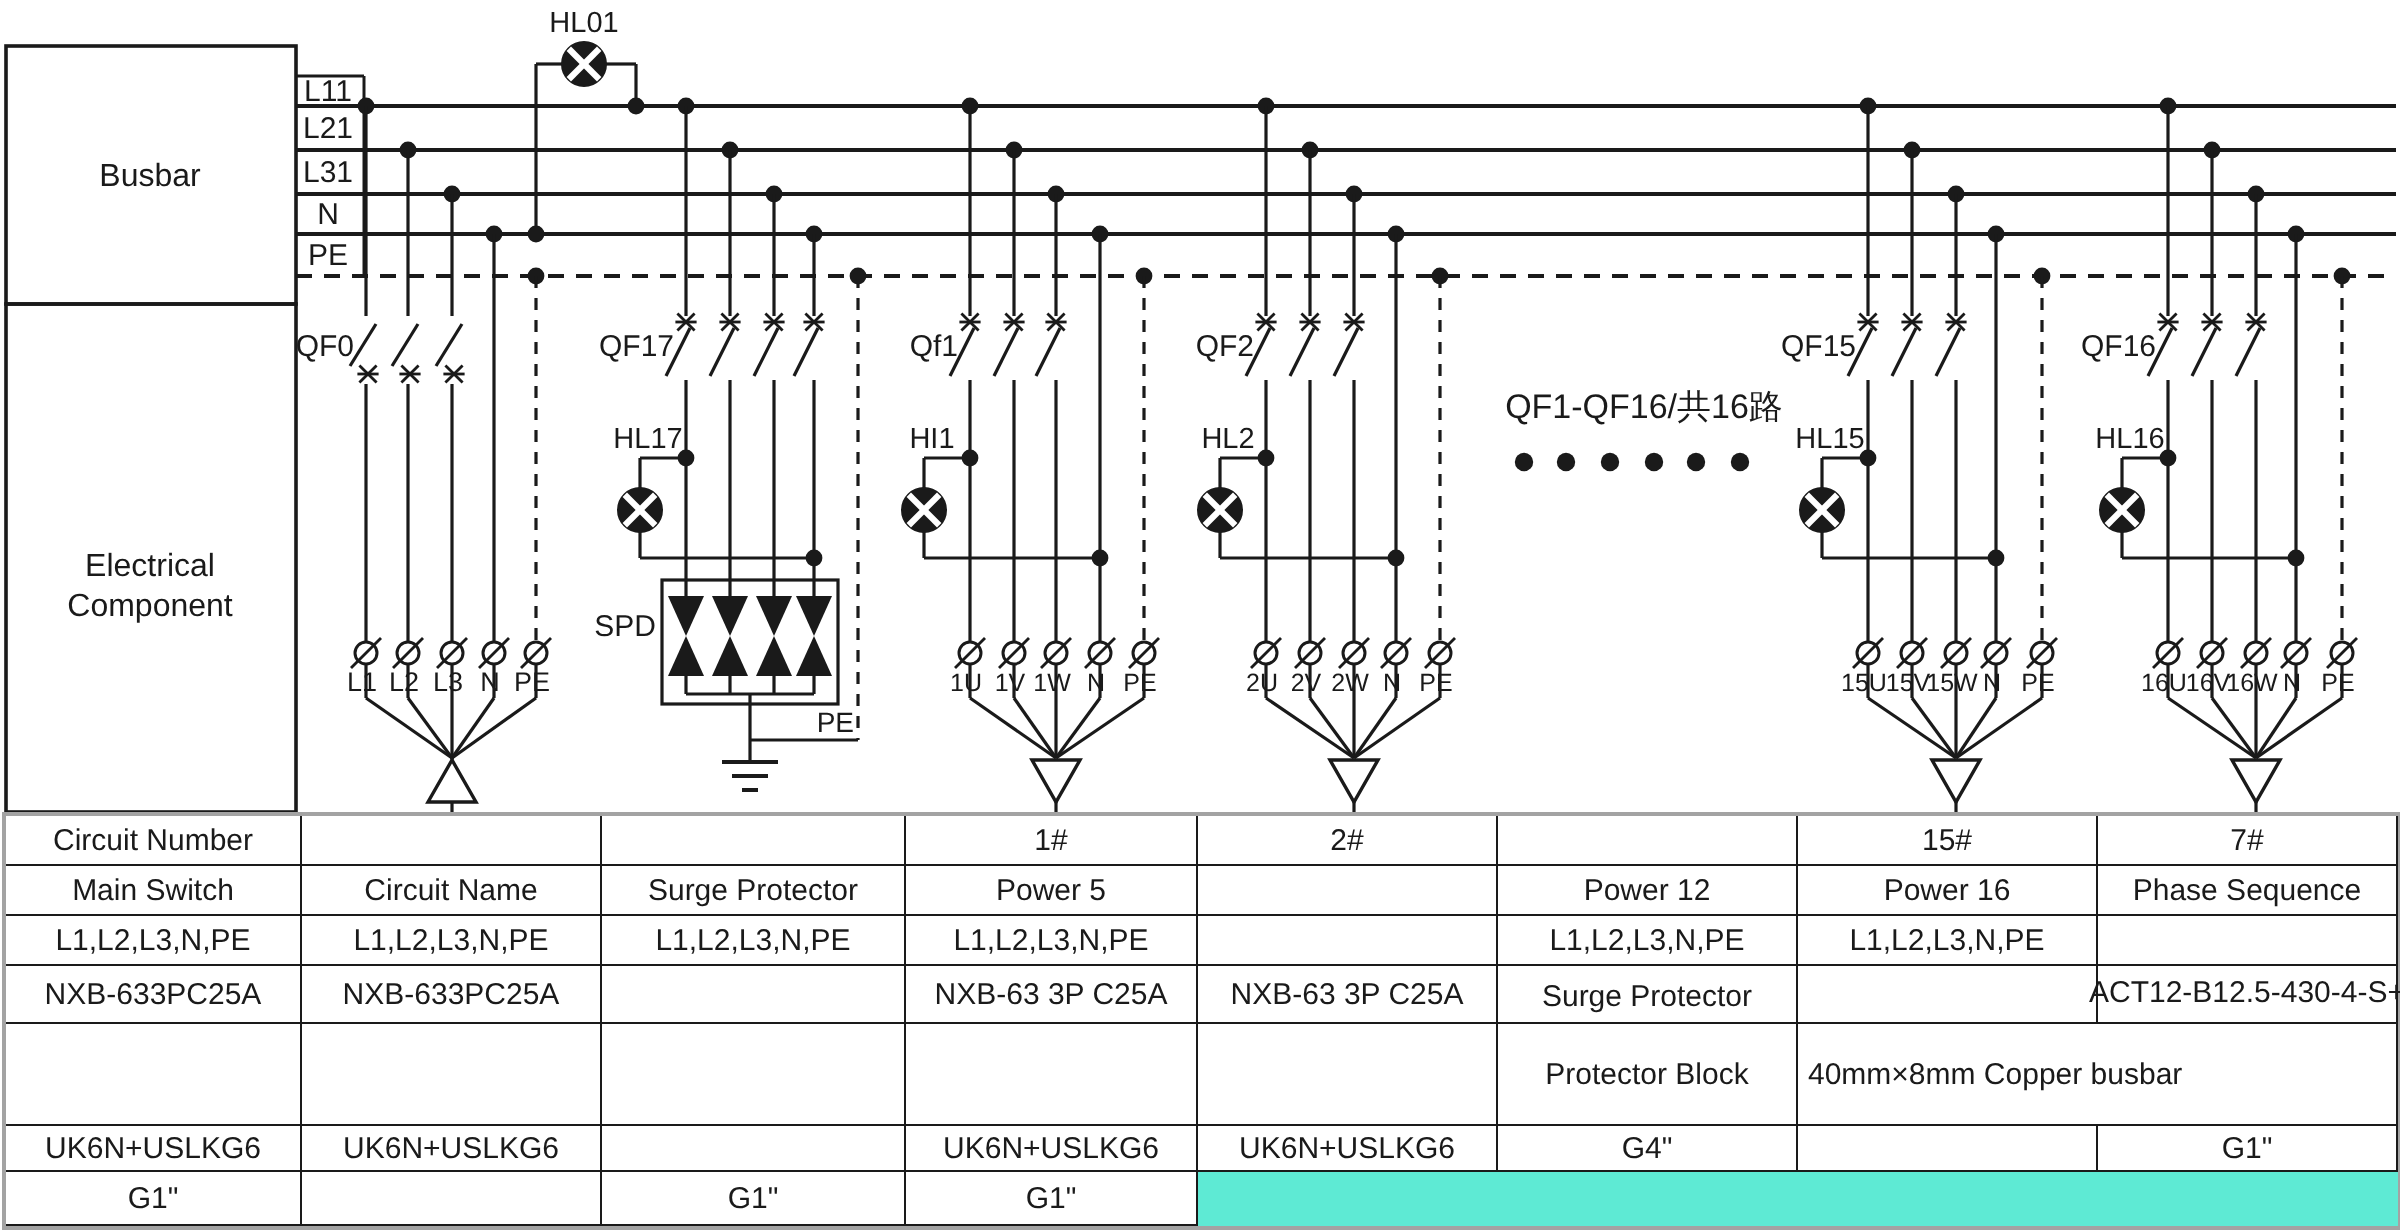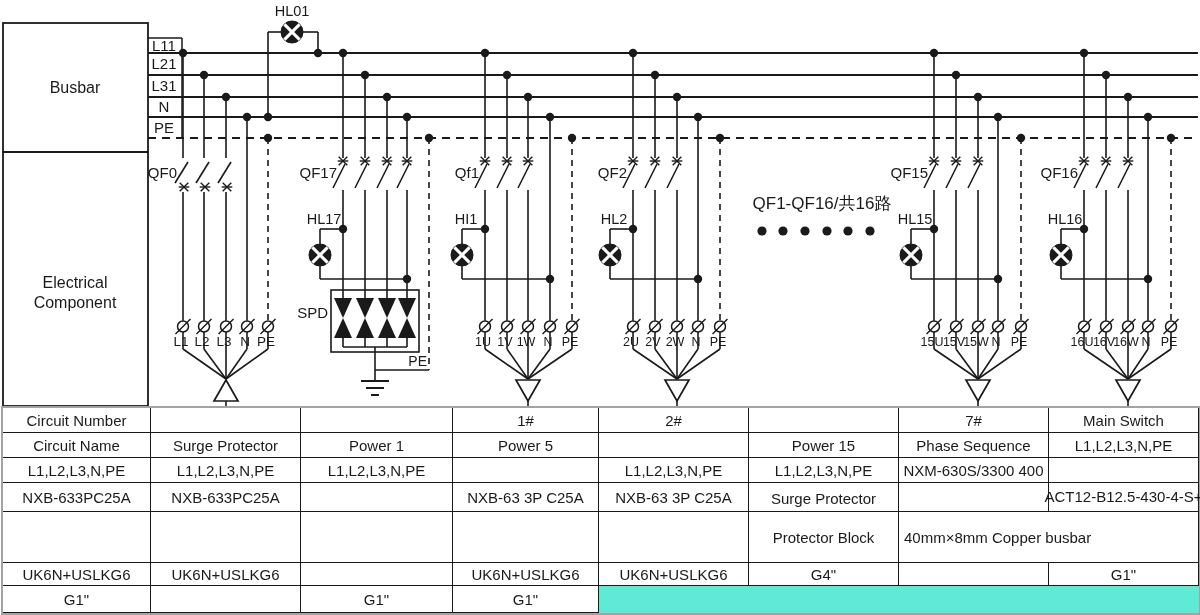--- a/index.html
+++ b/index.html
@@ -427,37 +427,37 @@
       <circle cx="848" cy="231" r="4.6" fill="#1a1a1a"></circle>
       <circle cx="870" cy="231" r="4.6" fill="#1a1a1a"></circle>
     </svg>
   <div class="tbl" id="spec-table">
       <div class="cell hdr">Circuit Number</div>
       <div class="cell "></div>
       <div class="cell "></div>
       <div class="cell ">1#</div>
       <div class="cell ">2#</div>
       <div class="cell "></div>
+      <div class="cell ">15#</div>
       <div class="cell ">7#</div>
       <div class="cell ">Main Switch</div>
       <div class="cell hdr">Circuit Name</div>
       <div class="cell ">Surge Protector</div>
-      <div class="cell ">Power 1</div>
       <div class="cell ">Power 5</div>
       <div class="cell "></div>
-      <div class="cell ">Power 15</div>
+      <div class="cell ">Power 12</div>
+      <div class="cell ">Power 16</div>
       <div class="cell hdr">Phase Sequence</div>
       <div class="cell ">L1,L2,L3,N,PE</div>
       <div class="cell ">L1,L2,L3,N,PE</div>
       <div class="cell ">L1,L2,L3,N,PE</div>
       <div class="cell ">L1,L2,L3,N,PE</div>
       <div class="cell "></div>
       <div class="cell ">L1,L2,L3,N,PE</div>
       <div class="cell ">L1,L2,L3,N,PE</div>
-      <div class="cell ">NXM-630S/3300 400</div>
       <div class="cell "></div>
       <div class="cell ">NXB-633PC25A</div>
       <div class="cell ">NXB-633PC25A</div>
       <div class="cell "></div>
       <div class="cell ">NXB-63  3P  C25A</div>
       <div class="cell ">NXB-63  3P  C25A</div>
       <div class="cell hdr bottom">Surge Protector</div>
       <div class="cell "></div>
       <div class="cell two-line">
         <div>ACT12-B12.5-430-4-S+</div>

